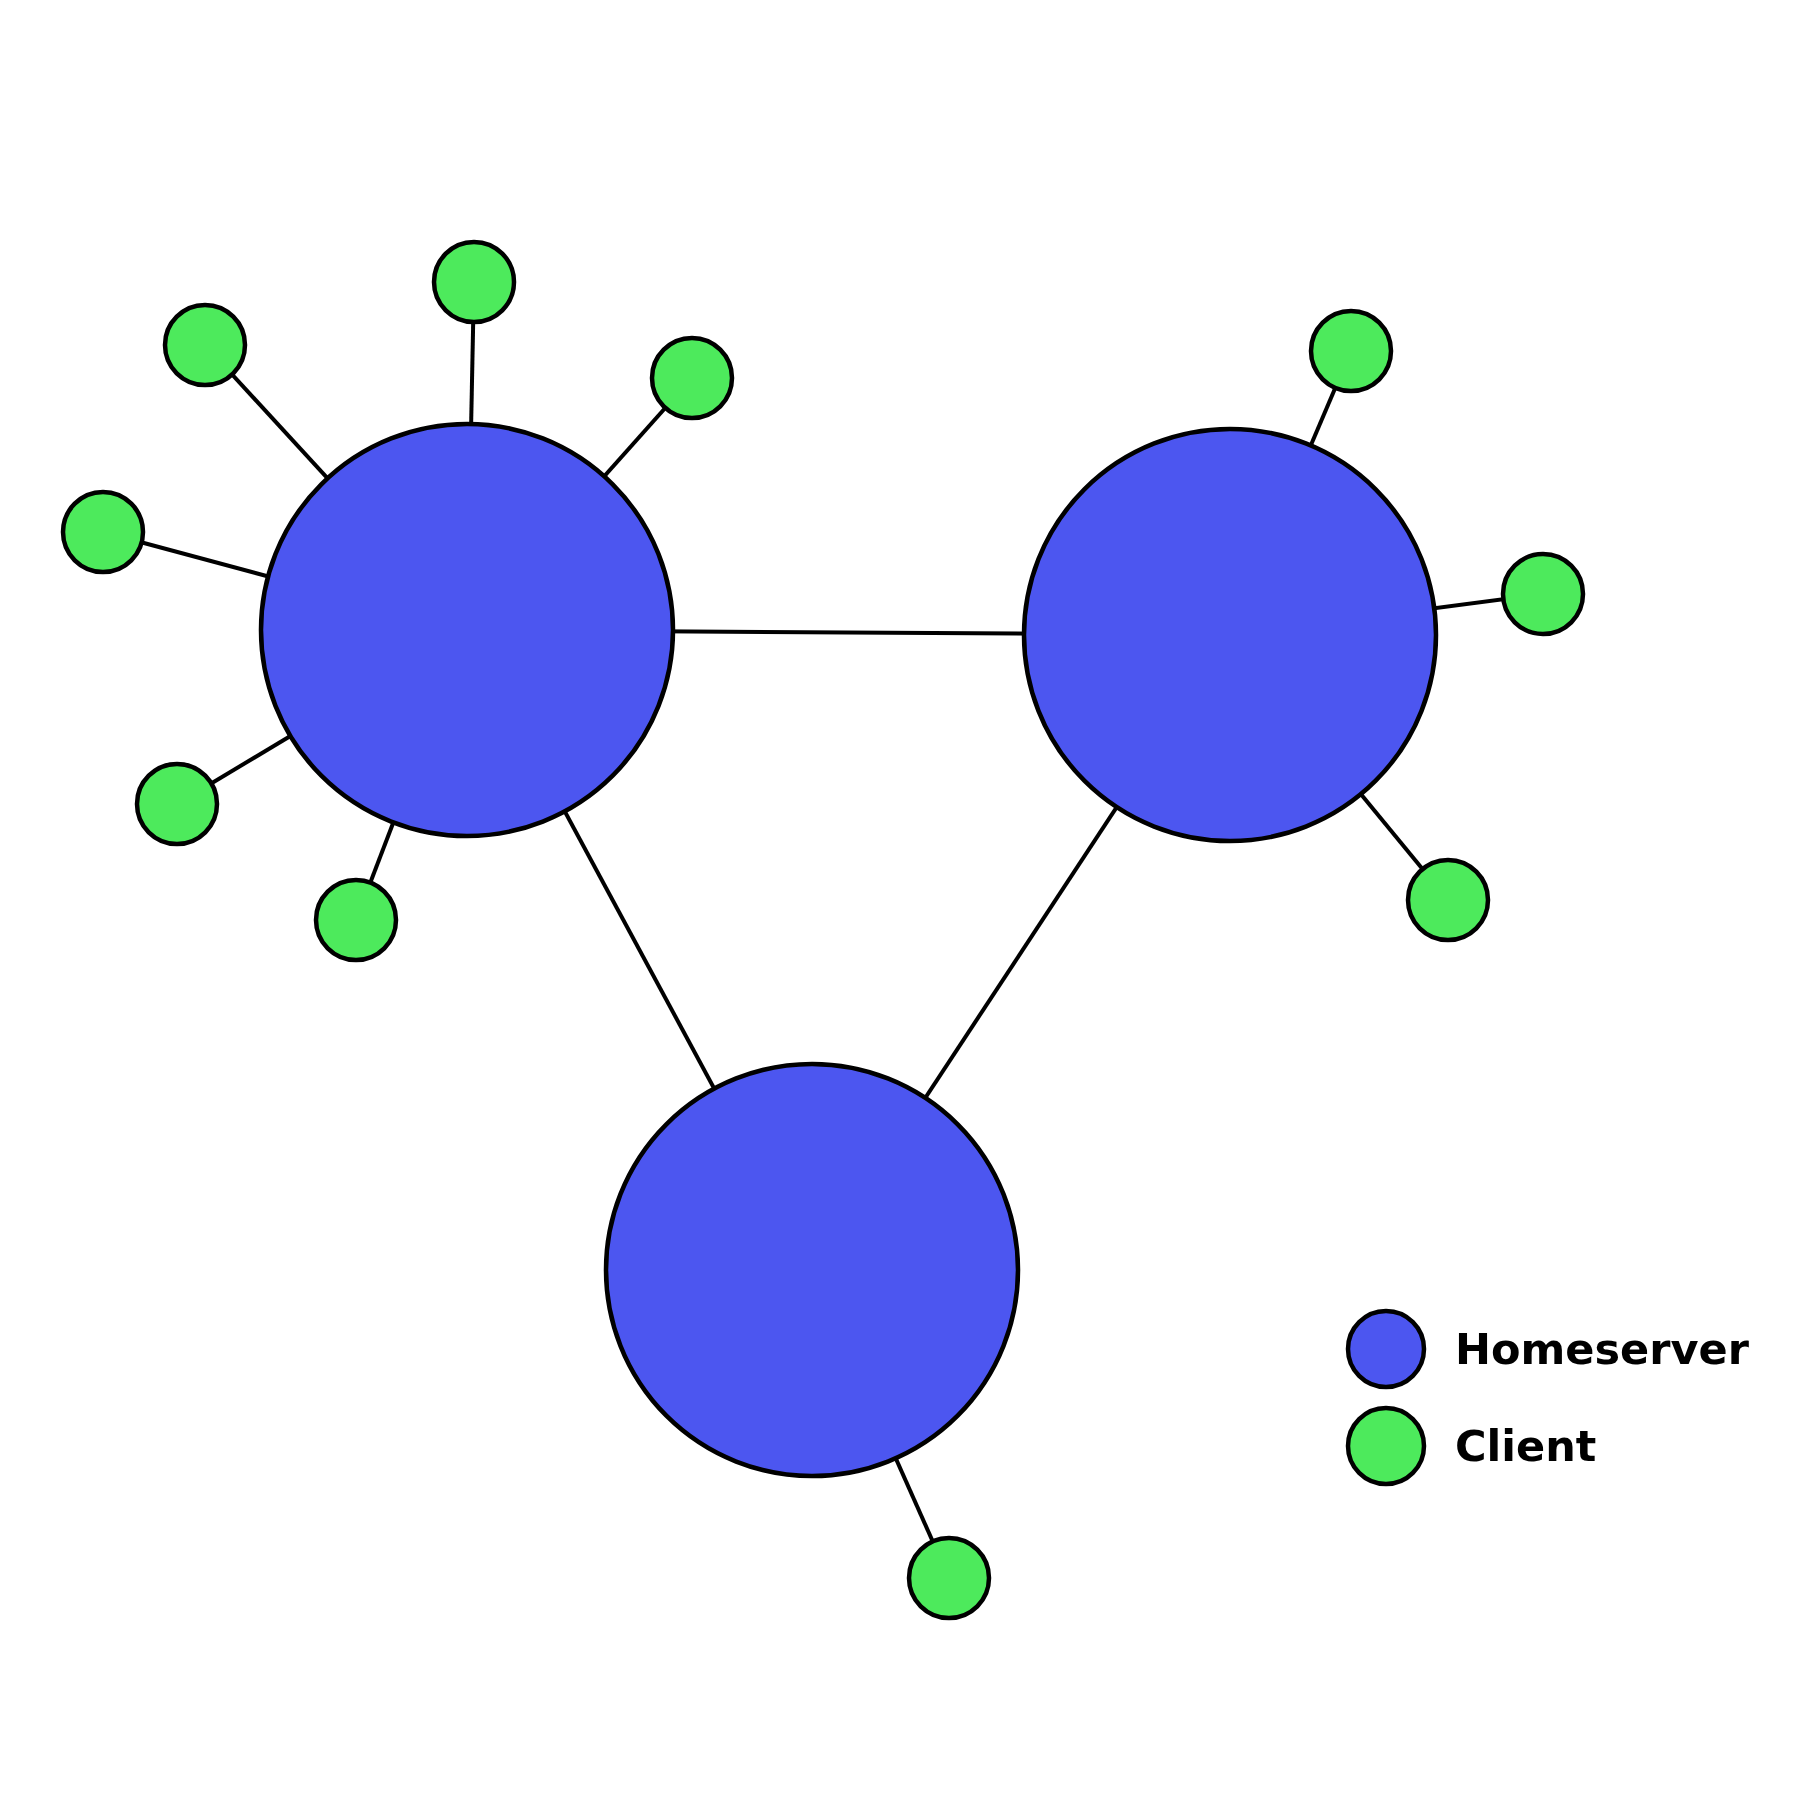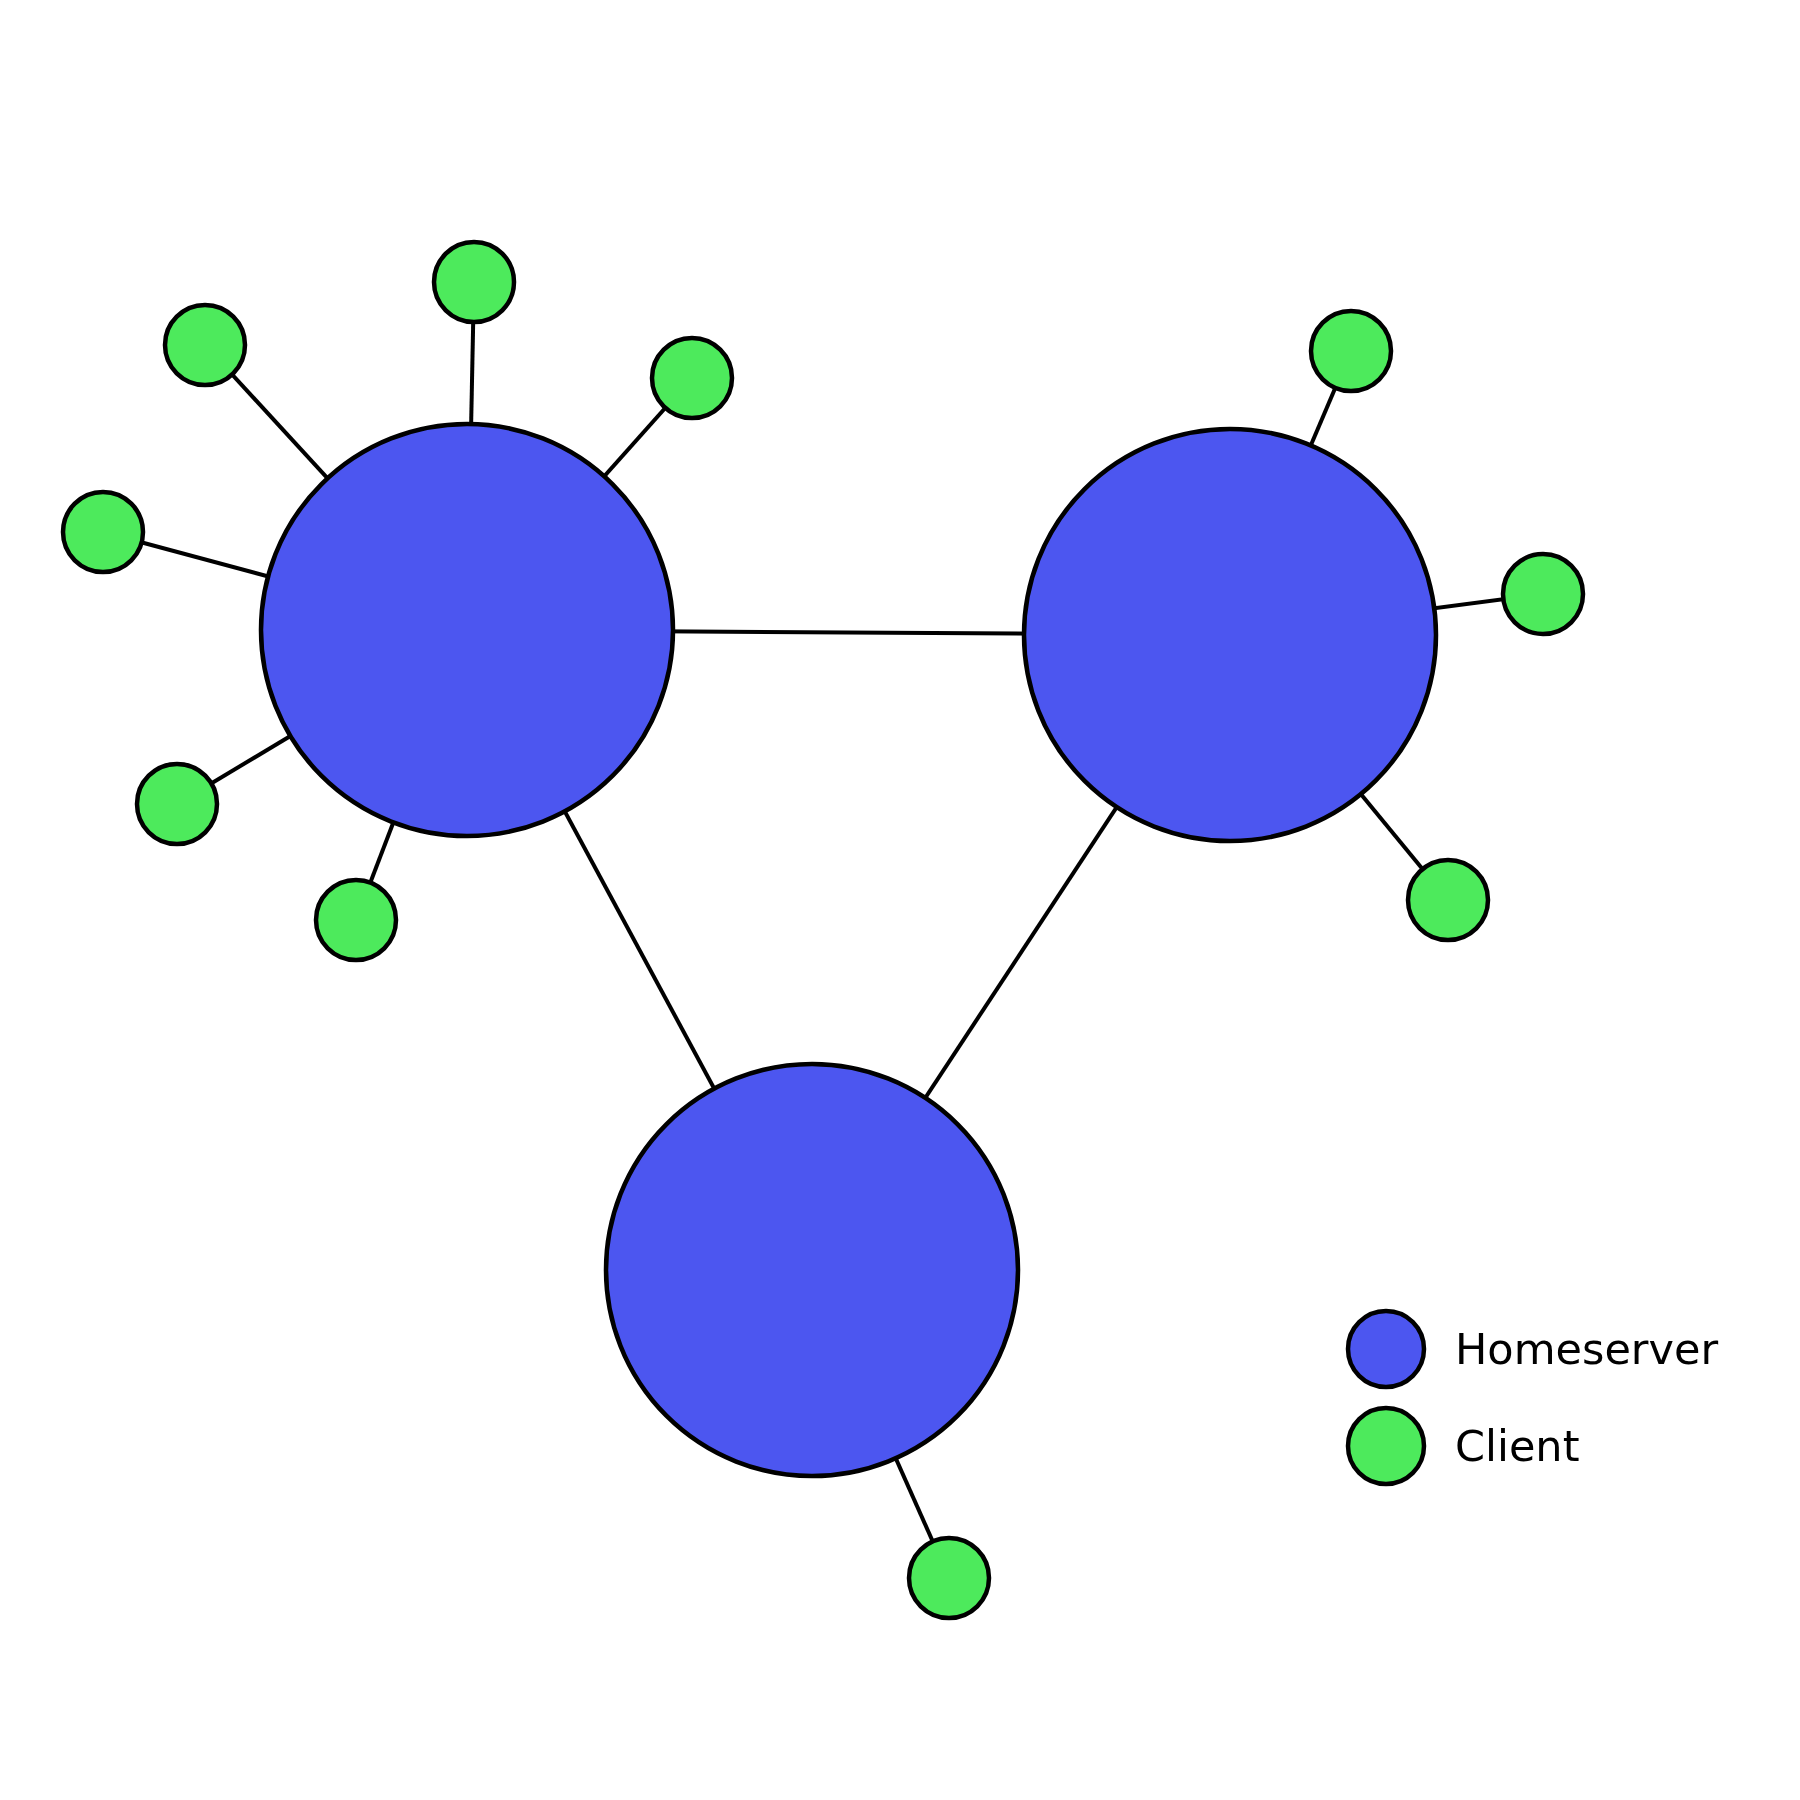--- a/index.html
+++ b/index.html
@@ -10,20 +10,21 @@
   body {
     width: 1800px;
     height: 1800px;
     font-family: "DejaVu Sans", sans-serif;
   }
   #stage {
     position: relative;
     width: 1800px;
     height: 1800px;
     overflow: hidden;
+    font-weight: bold;
   }
   svg {
     display: block;
   }
   .legend-label {
     font-family: "DejaVu Sans", sans-serif;
   }
 </style>
 </head>
 <body>

